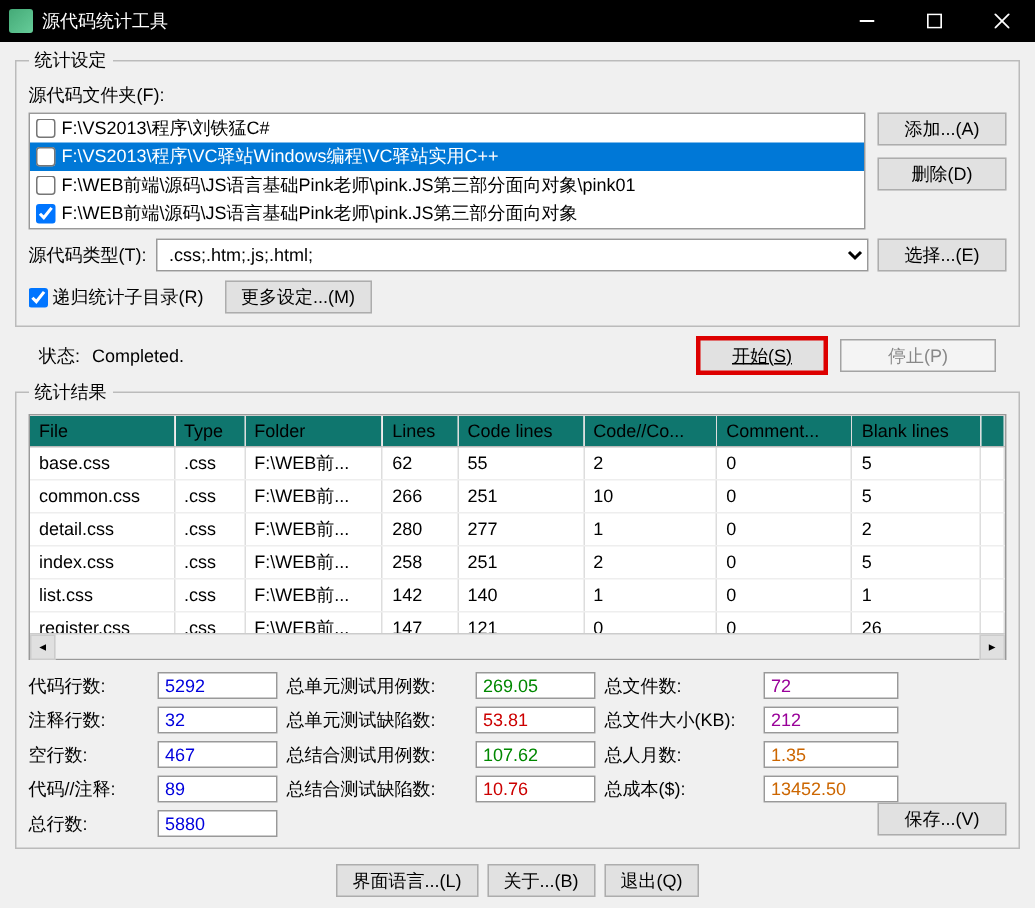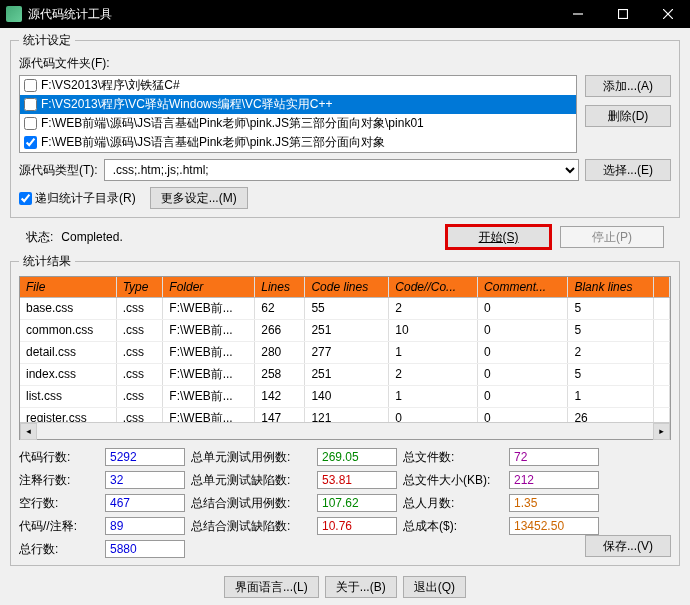--- a/index.html
+++ b/index.html
@@ -21,27 +21,27 @@
 .row-layout { display: flex; gap: 8px; }
 .row-layout .left { flex: 1; }
 .right-btns { width: 86px; display: flex; flex-direction: column; gap: 8px; }
 .btn { background: #e1e1e1; border: 1px solid #adadad; height: 22px; padding: 0 10px; display: inline-flex; align-items: center; justify-content: center; cursor: pointer; white-space: nowrap; }
 .type-row { display: flex; align-items: center; gap: 6px; margin-top: 6px; }
 .type-row select { flex: 1; height: 22px; border: 1px solid #999; background: #fff; padding: 0 4px; }
 .opts-row { display: flex; align-items: center; gap: 14px; margin-top: 6px; }
 .opts-row label { display: flex; align-items: center; gap: 3px; }
 .status-row { display: flex; align-items: center; gap: 8px; margin: 3px 16px; }
 .status-row .status-val { flex: 1; }
-.start-btn { border: 3px solid #d00; height: 26px; width: 107px; display: inline-flex; align-items: center; justify-content: center; background: #e1e1e1; text-decoration: underline; }
+.start-btn { border: 3px solid #d00; height: 26px; width: 88px; display: inline-flex; align-items: center; justify-content: center; background: #e1e1e1; text-decoration: underline; }
 .stop-btn { height: 22px; width: 104px; color: #888; border: 1px solid #a3a3a3; background: #f4f4f4; display: inline-flex; align-items: center; justify-content: center; }
 .table-wrap { border: 1px solid #999; background: #fff; }
 .table-scroll { height: 145px; overflow: auto; }
 table { border-collapse: collapse; width: 100%; }
 th, td { text-align: left; padding: 2px 6px; border-right: 1px solid #ddd; border-bottom: 1px solid #eee; white-space: nowrap; overflow: hidden; }
-th { background: #f97316; border-bottom: 1px solid #bbb; position: sticky; top: 0; font-weight: normal; height: 20px; font-style: italic; }
+th { background: #0f766e; border-bottom: 1px solid #bbb; position: sticky; top: 0; font-weight: normal; height: 20px; }
 .hscroll { height: 17px; background: #f0f0f0; border-top: 1px solid #ccc; display: flex; align-items: center; }
 .hscroll-track { flex: 1; position: relative; height: 100%; }
 .hscroll-arrow { width: 17px; height: 17px; background: #e0e0e0; border: 1px solid #ccc; display: flex; align-items: center; justify-content: center; font-size: 9px; }
 .stats-grid { display: grid; grid-template-columns: 80px 80px 120px 80px 100px 90px; row-gap: 5px; column-gap: 6px; margin-top: 8px; align-items: center; }
 .stat-val { border: 1px solid #999; background: #fff; padding: 1px 4px; min-width: 48px; display: inline-block; height: 18px; line-height: 15px; }
 .stat-val.blue { color: #00d; }
 .stat-val.green { color: #080; }
 .stat-val.red { color: #c00; }
 .stat-val.purple { color: #909; }
 .stat-val.orange { color: #c60; }

